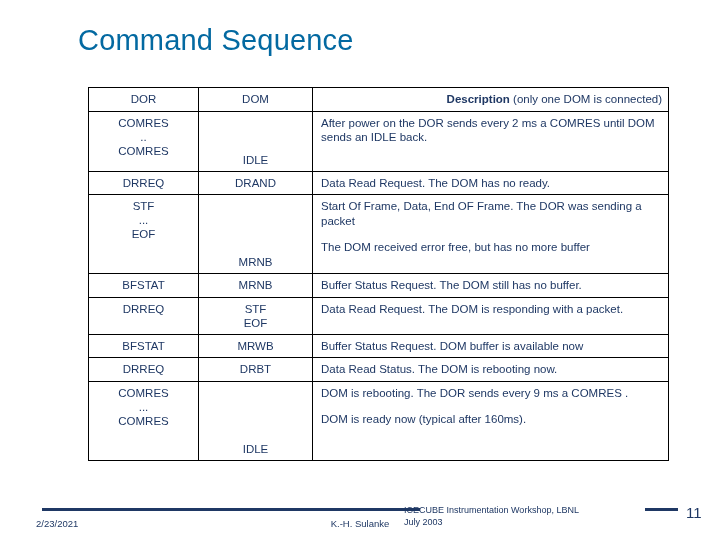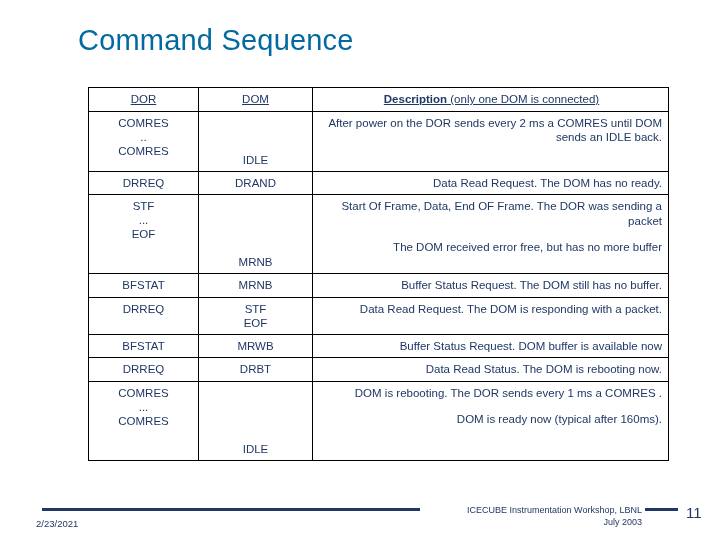--- a/index.html
+++ b/index.html
@@ -43,39 +43,38 @@
     color: #1F3864;
     font-weight: normal;
   }
   .col-dor  { width: 110px; }
   .col-dom  { width: 114px; }
   .col-desc { width: 356px; }
 
   .hdr td {
     text-align: center;
     height: 22px;
-    text-decoration: underline;
   }
   .hdr .cell-inner { padding-top: 4px; }
   .hdr .desc-inner {
-    text-align: center;
+    text-align: right;
     padding-left: 8px;
     padding-top: 4px;
   }
   .hdr-strong { font-weight: bold; }
   .hdr-note { font-weight: normal; }
 
   .cell-inner {
     padding: 4px 2px 4px 2px;
     text-align: center;
     line-height: 14px;
   }
   .desc-inner {
     padding: 4px 6px 4px 8px;
-    text-align: right;
+    text-align: left;
     line-height: 14.5px;
   }
   .desc-inner p {
     margin: 0 0 12px 0;
   }
   .desc-inner p:last-child { margin-bottom: 0; }
 
   .stack-line { display: block; text-align: center; }
   .stack-gap-sm { height: 13px; }
   .stack-gap-md { height: 14px; }
@@ -112,24 +111,24 @@
     position: absolute;
     left: 0;
     top: 14px;
     width: 720px;
     text-align: center;
     font-size: 9.5px;
     color: #1F3864;
   }
   #footer-event {
     position: absolute;
-    left: 430px;
+    left: 404px;
     top: 0px;
     width: 212px;
-    text-align: right;
+    text-align: left;
     font-size: 9px;
     line-height: 12px;
     color: #1F3864;
   }
   #footer-page {
     position: absolute;
     left: 686px;
     top: 0;
     font-size: 15px;
     color: #1F3864;
@@ -306,30 +305,31 @@
           <span class="stack-line">COMRES</span>
         </div>
       </td>
       <td>
         <div class="cell-inner dom-pad-tall2">
           <span class="stack-line">IDLE</span>
         </div>
       </td>
       <td>
         <div class="desc-inner">
-          <p>DOM is rebooting. The DOR sends every 1 ms a COMRES .</p>
+          <p>DOM is rebooting. The DOR sends every 9 ms a COMRES .</p>
           <p>DOM is ready now (typical after 160ms).</p>
         </div>
       </td>
     </tr>
   </tbody>
 </table>
 
 <div id="footer">
   <div class="rule" id="rule-left"></div>
   <div class="rule" id="rule-right"></div>
   <div id="footer-date">2/23/2021</div>
+  <div id="footer-author">K.-H. Sulanke</div>
   <div id="footer-event">
     <div>ICECUBE Instrumentation Workshop, LBNL</div>
     <div>July 2003</div>
   </div>
   <div id="footer-page">11</div>
 </div>
 
 </body></html>

